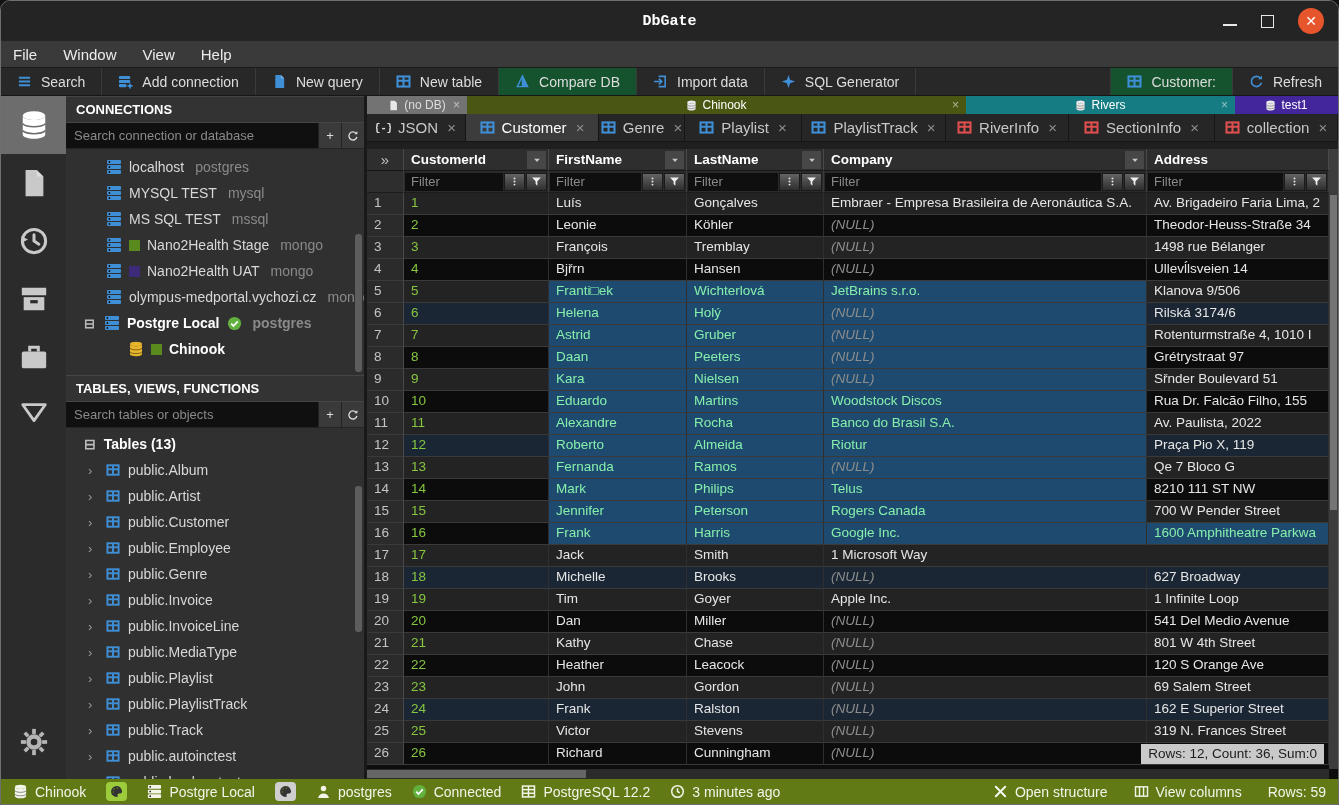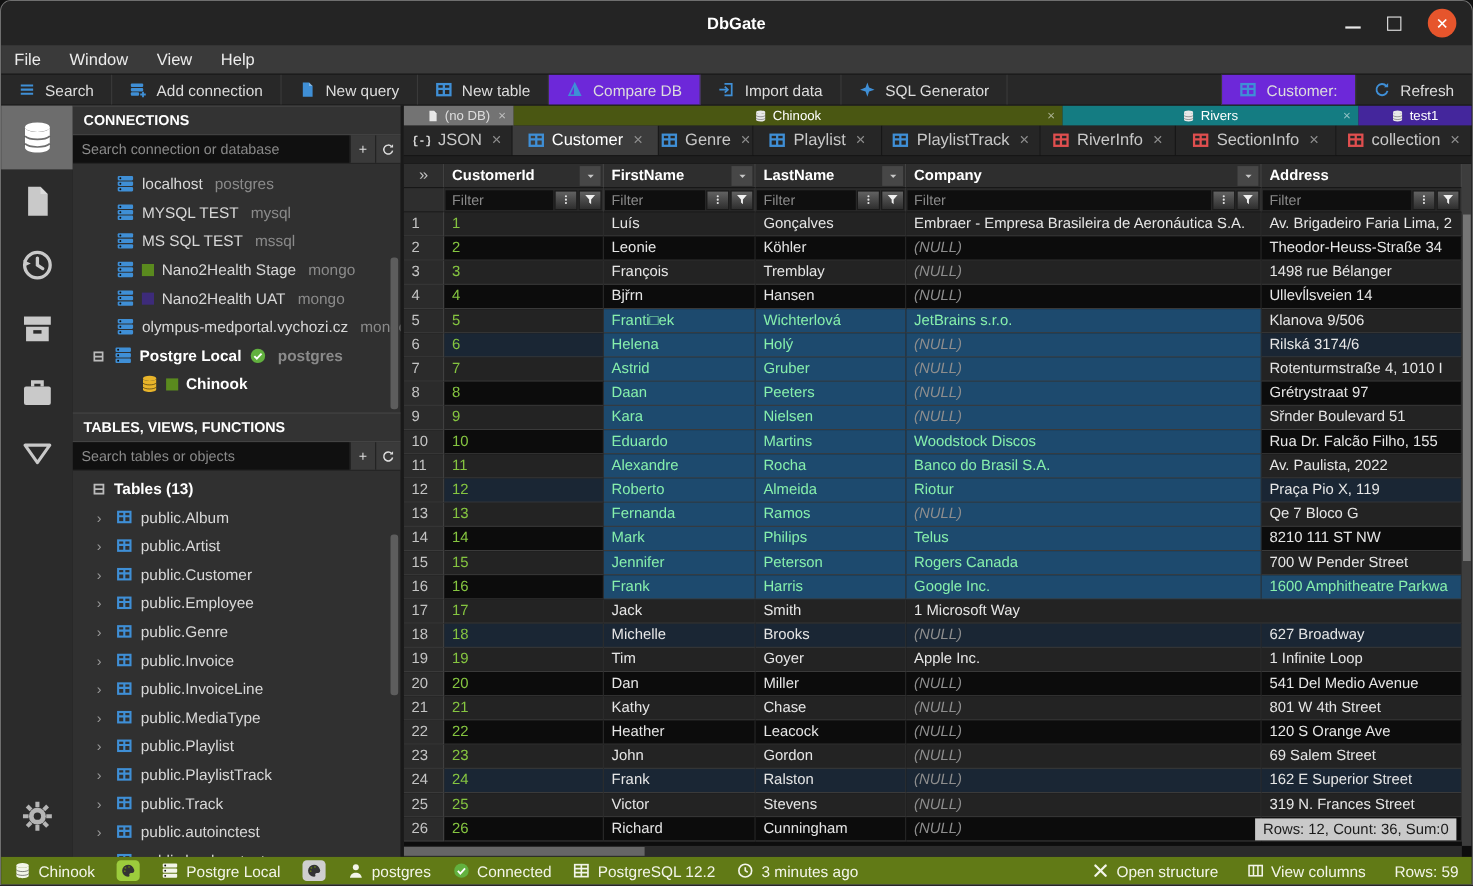--- a/index.html
+++ b/index.html
@@ -3,34 +3,34 @@
 <meta charset="utf-8">
 <style>
   * { margin:0; padding:0; box-sizing:border-box; }
   html,body { background:#111; }
   body { font-family:"Liberation Sans", sans-serif; }
   .window { position:relative; width:1339px; height:805px; background:#1f1f1f; overflow:hidden;
             border-radius:10px 10px 0 0; border:1px solid #6f6f6f; }
 
   
   .titlebar { height:40px; background:#242424; display:flex; align-items:center; justify-content:center; position:relative; }
-  .title { color:#fff; font-weight:bold; font-size:15px; }
+  .title { color:#fff; font-weight:bold; font-size:15px;font-family:Liberation Mono, monospace; }
   .win-controls { position:absolute; right:14px; top:0; height:100%; display:flex; gap:24px; align-items:center; }
   .wc-min { width:14px; height:2px; background:#e8e8e8; margin-top:8px; }
   .wc-max { width:13px; height:13px; border:1.5px solid #e8e8e8; }
   .wc-close { width:26px; height:26px; border-radius:50%; background:#e6552c; color:#fff; display:flex; align-items:center; justify-content:center; font-size:14px; }
 
   
   .menubar { height:26px; background:#3a3a3a; display:flex; align-items:center; padding-left:12px; gap:26px; }
   .menu-item { color:#ececec; font-size:15px; }
 
   
   .toolbar { height:29px; background:#282828; display:flex; align-items:stretch; border-top:1px solid #1b1b1b; border-bottom:1px solid #161616; }
   .tb-btn { display:flex; align-items:center; gap:9px; padding:0 16px; color:#ddd; font-size:14px; border-right:1px solid #3a3a3a; white-space:nowrap; }
-  .tb-btn.hl { background:#6d28d9; }
+  .tb-btn.hl { background:#14532d; }
   .tb-right { margin-left:auto; display:flex; align-items:stretch; }
   .tb-right .tb-btn { border-left:1px solid #3a3a3a; border-right:none; }
 
   
   .main { position:absolute; top:95px; left:0; right:0; bottom:25px; display:flex; }
 
   .rail { width:65px; background:#2b2b2b; position:relative; flex:none; }
   .rail-item { height:58px; display:flex; align-items:center; justify-content:center; color:#c9c9c9; }
   .rail-item.active { background:#6d6d6d; color:#fff; }
   .rail-bottom { position:absolute; bottom:8px; left:0; width:65px; }

